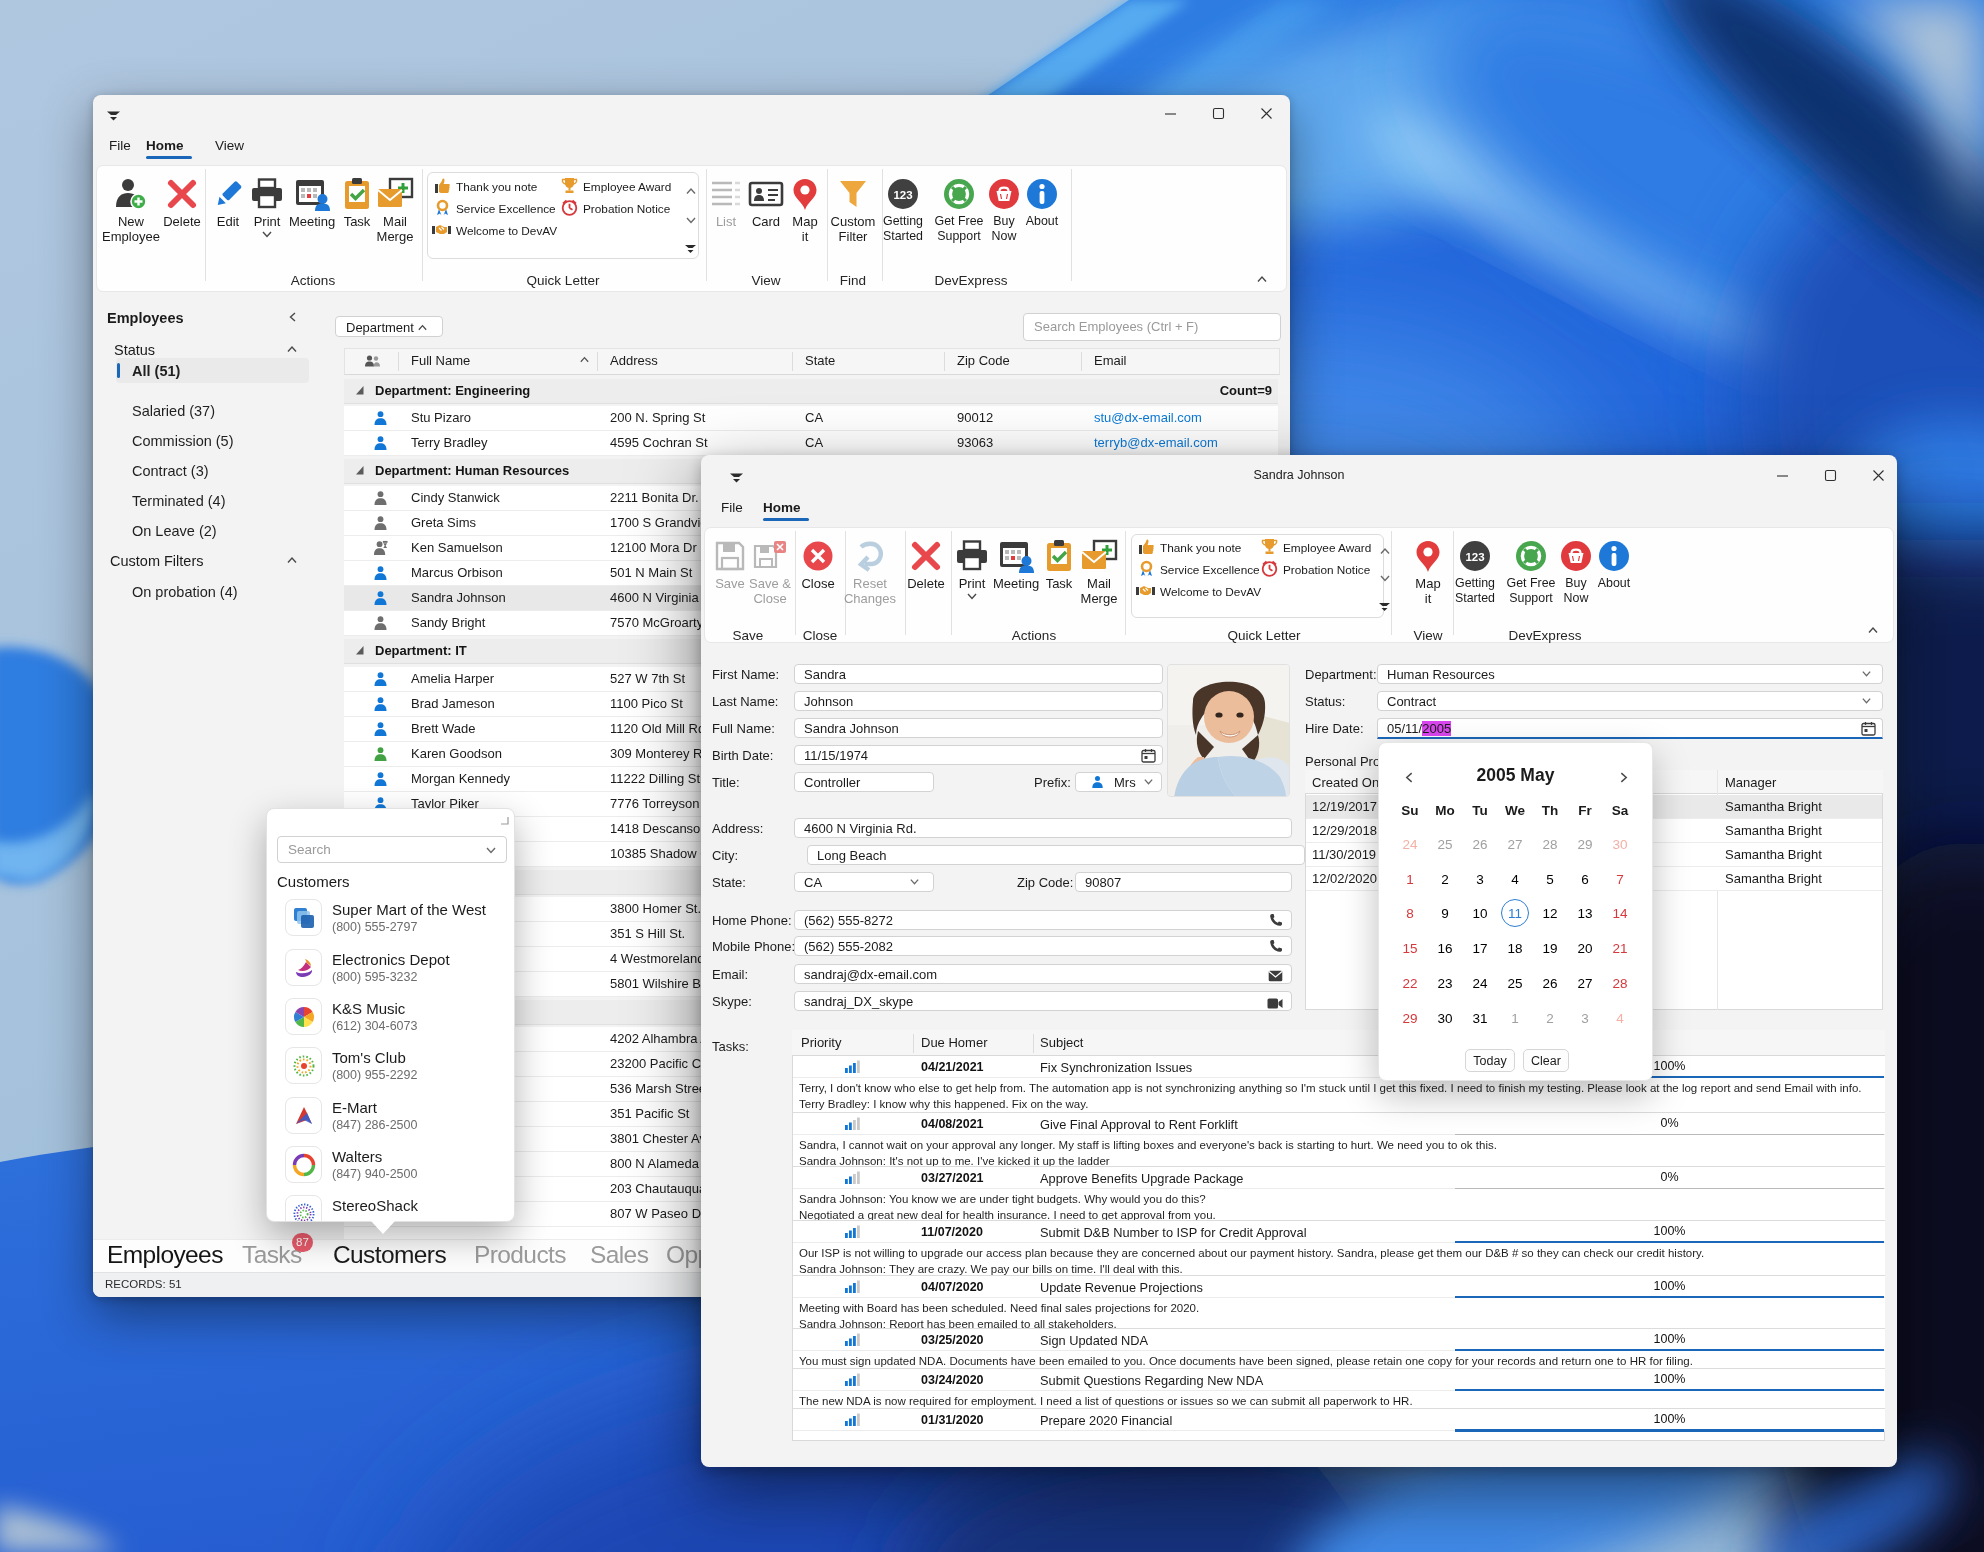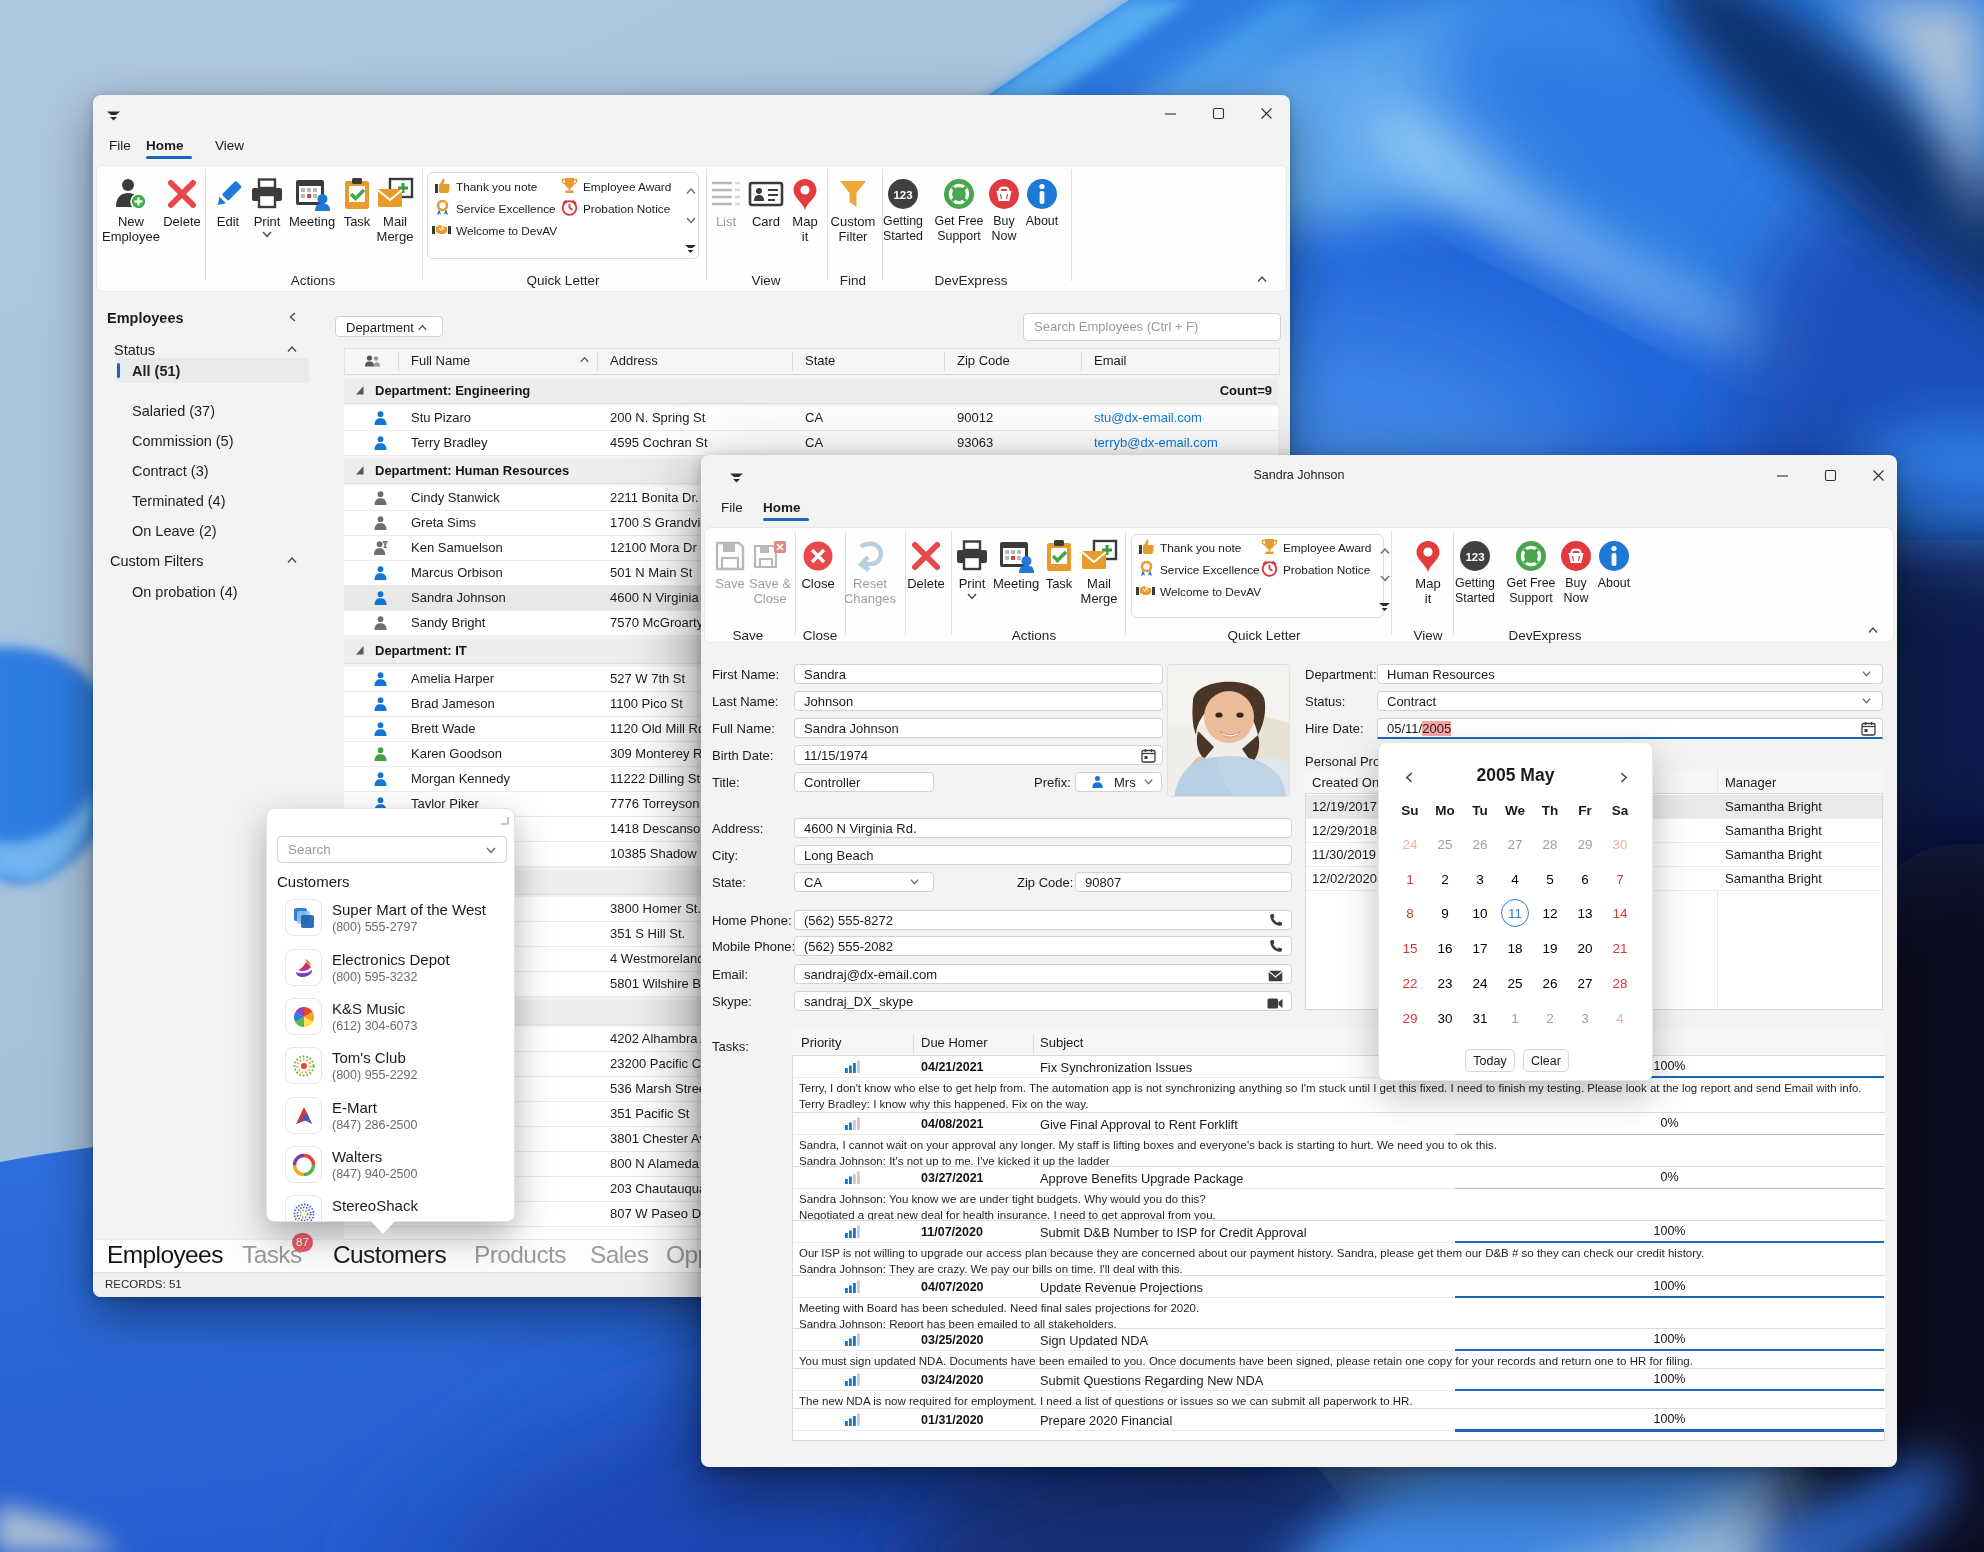--- a/index.html
+++ b/index.html
@@ -864,21 +864,21 @@
 <ellipse cx="51" cy="50" rx="3.6" ry="2.6" fill="#33241d"></ellipse>
 <ellipse cx="72" cy="50" rx="3.6" ry="2.6" fill="#33241d"></ellipse>
 <path d="M52 66 C57 71 67 71 72 66 C70 74 54 74 52 66 Z" fill="#fff" stroke="#c98f6d" stroke-width="1"></path>
 <path d="M30 92 C20 100 16 112 14 126 L30 133 L52 133 C46 118 40 104 36 92 Z" fill="#ecbd9b"></path>
 <path d="M6 133 C10 104 28 92 50 92 C52 110 60 124 70 133 Z" fill="#b9cfe4"></path>
 <path d="M50 92 C75 88 100 96 112 112 C116 120 118 126 118 133 L70 133 C60 124 52 110 50 92 Z" fill="#bed3e6"></path>
 </svg></div>
     <div class="fl" style="left:11px;top:366px">Address:</div>
     <div class="fb" style="left:93px;top:363px;width:498px;height:20px">4600 N Virginia Rd.</div>
     <div class="fl" style="left:11px;top:393px">City:</div>
-    <div class="fb" style="left:93px;top:390px;width:498px;height:20px">Long Beach</div>
+    <div class="fb" style="left:106px;top:390px;width:498px;height:20px">Long Beach</div>
     <div class="fl" style="left:11px;top:420px">State:</div>
     <div class="fb" style="left:93px;top:417px;width:140px;height:20px">CA</div>
     <svg class="a" style="left:208px;top:421px" width="11" height="11" viewBox="0 0 12 12">
       <path d="M2 4 L6 8.5 L10 4" fill="none" stroke="#6a6a6a" stroke-width="1.4"></path>
     </svg>
     <div class="fl" style="left:316px;top:420px">Zip Code:</div>
     <div class="fb" style="left:374px;top:417px;width:217px;height:20px">90807</div>
     <div class="fl" style="left:11px;top:458px">Home Phone:</div>
     <div class="fb" style="left:93px;top:455px;width:498px;height:20px">(562) 555-8272</div>
     <div class="a" style="left:568px;top:458px"><svg width="14" height="14" viewBox="0 0 14 14">
@@ -905,21 +905,21 @@
     <div class="fb" style="left:676px;top:209px;width:506px;height:20px">Human Resources</div>
     <svg class="a" style="left:1160px;top:213px" width="11" height="11" viewBox="0 0 12 12">
       <path d="M2 4 L6 8.5 L10 4" fill="none" stroke="#6a6a6a" stroke-width="1.4"></path>
     </svg>
     <div class="fl" style="left:604px;top:239px">Status:</div>
     <div class="fb" style="left:676px;top:236px;width:506px;height:20px">Contract</div>
     <svg class="a" style="left:1160px;top:240px" width="11" height="11" viewBox="0 0 12 12">
       <path d="M2 4 L6 8.5 L10 4" fill="none" stroke="#6a6a6a" stroke-width="1.4"></path>
     </svg>
     <div class="fl" style="left:604px;top:266px">Hire Date:</div>
-    <div class="fb" style="left:676px;top:263px;width:506px;height:21px;border-bottom:2px solid #1a66b8;border-radius:4px 4px 0 0">05/11/<span style="background:#fca5a5">2005</span></div>
+    <div class="fb" style="left:676px;top:263px;width:506px;height:21px;border-bottom:2px solid #1a66b8;border-radius:4px 4px 0 0">05/11/<span style="background:#d946ef">2005</span></div>
     <div class="a" style="left:1160px;top:266px"><svg width="15" height="15" viewBox="0 0 15 15">
         <rect x="1" y="2.5" width="13" height="11.5" rx="1.5" fill="none" stroke="#3c3c3c" stroke-width="1.3"></rect>
         <path d="M1 5.5 h13" stroke="#3c3c3c" stroke-width="1.3"></path>
         <path d="M4.5 1 v3 M10.5 1 v3" stroke="#3c3c3c" stroke-width="1.3"></path>
         <rect x="3.5" y="8" width="3" height="3" fill="#3c3c3c"></rect>
       </svg></div>
     <div class="fl" style="left:604px;top:299px">Personal Profile</div>
     <div class="a" style="left:604px;top:315px;width:578px;height:240px;background:#fff;border:1px solid #d9d9d9"></div>
     <div class="a" style="left:604px;top:315px;width:578px;height:24px;background:#f6f6f6;border-bottom:1px solid #d9d9d9"></div>
     <div class="tgh" style="left:611px;top:320px">Created On</div>

